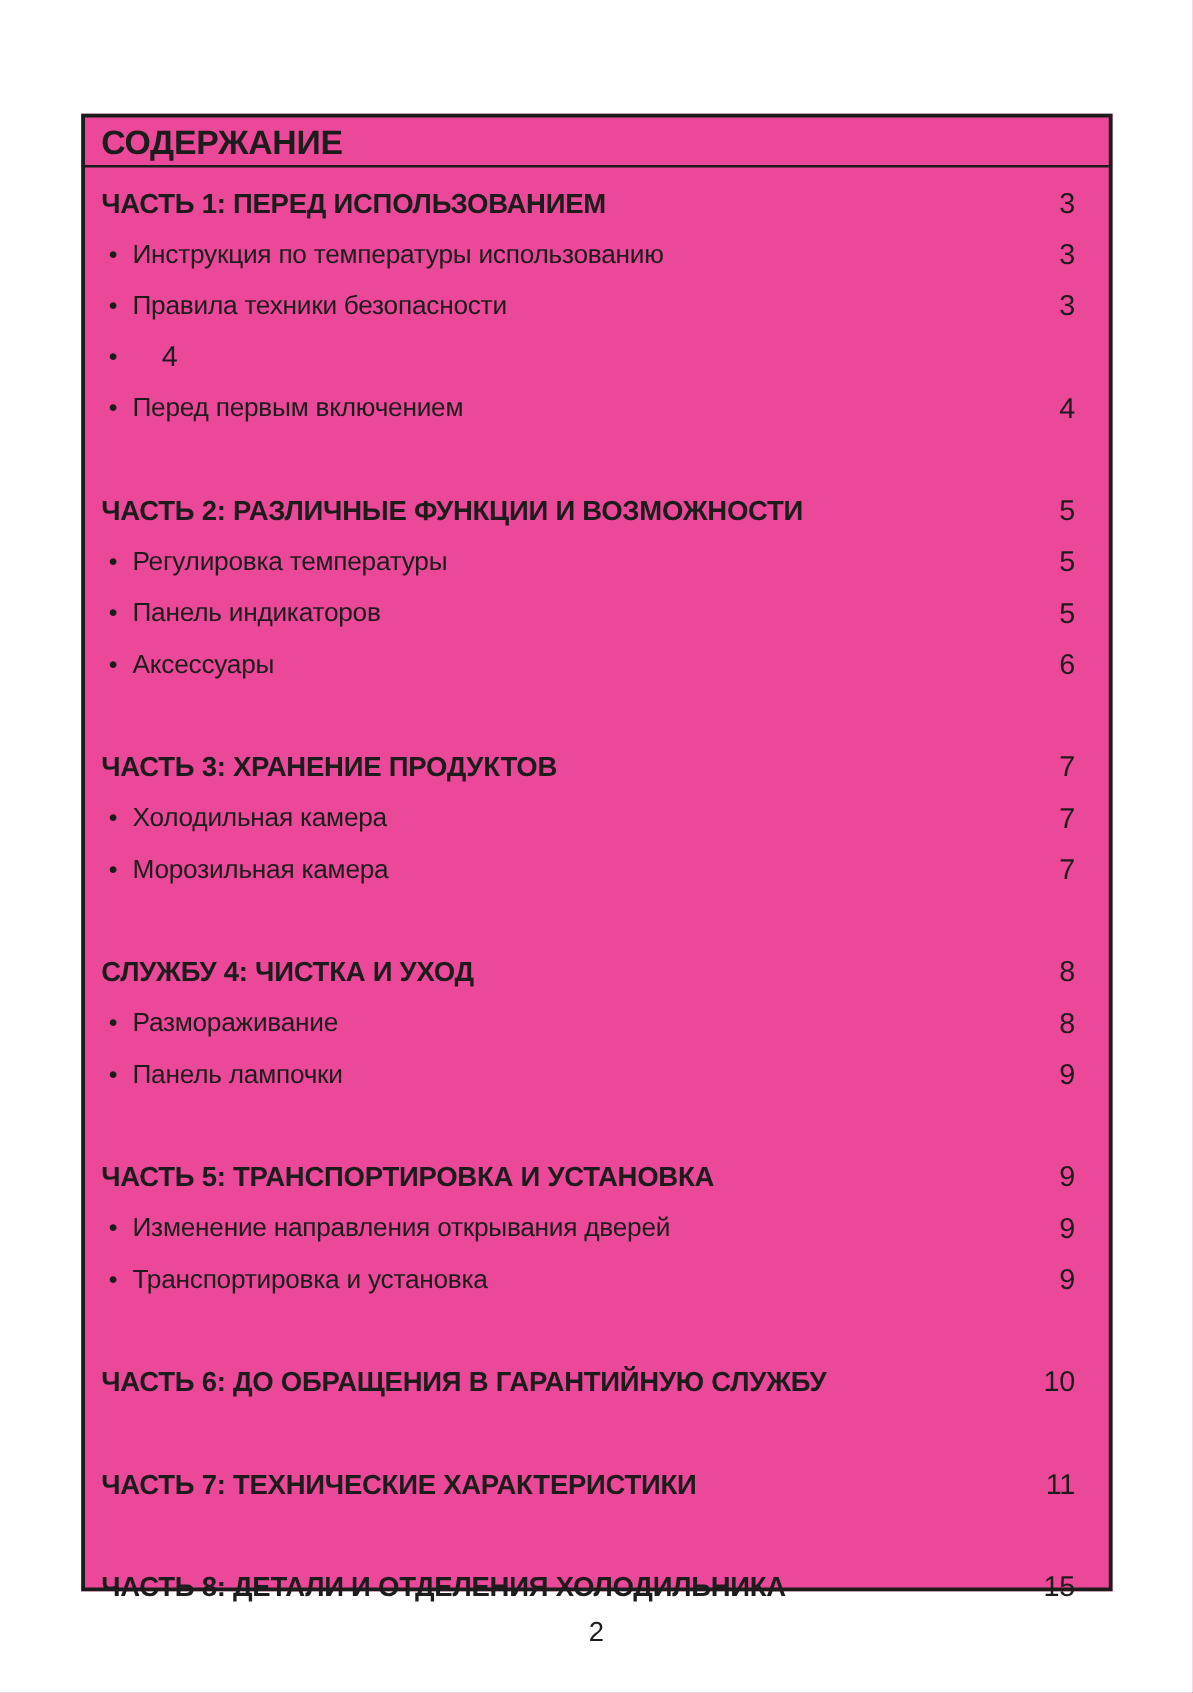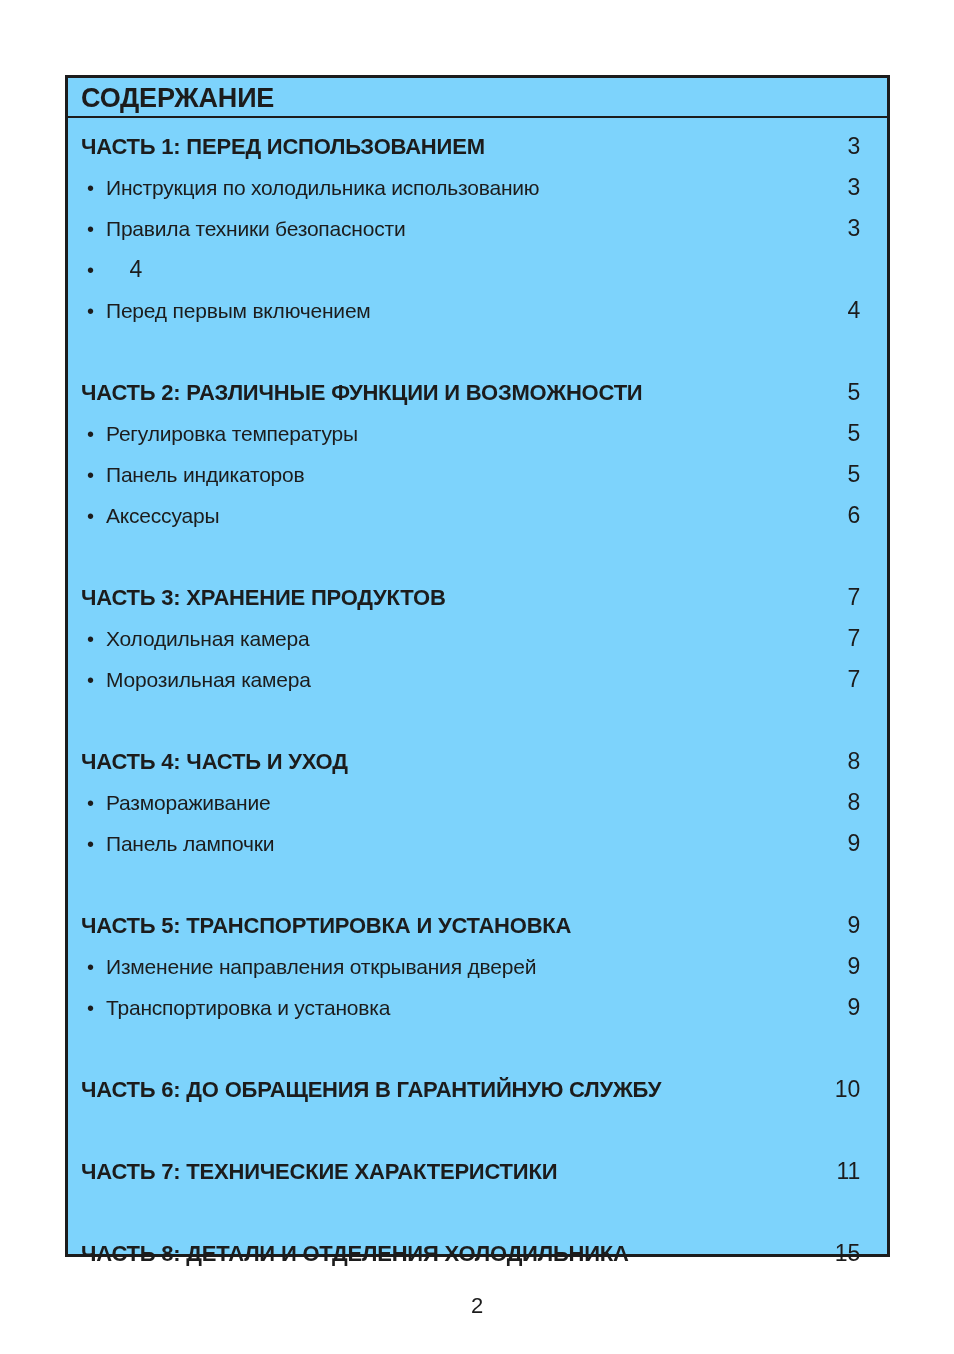--- a/index.html
+++ b/index.html
@@ -8,24 +8,24 @@
     background: #ffffff;
   }
   body {
     position: relative;
     font-family: "Liberation Sans", sans-serif;
     color: #1c1c1c;
     letter-spacing: -0.2px;
   }
   .toc-box {
     position: absolute;
-    left: 65px; top: 75px;
+    left: 65px; top: 91px;
     width: 825px; height: 1182px;
     border: 3px solid #1c1c1c;
-    background: #7dd3fc;
+    background: #ec4899;
   }
   .toc-header {
     height: 40px;
     line-height: 40px;
     border-bottom: 2px solid #1c1c1c;
     padding-left: 13px;
     font-size: 27px;
     font-weight: bold;
   }
   .toc-body {
@@ -71,21 +71,21 @@
   <div class="toc-header">СОДЕРЖАНИЕ</div>
   <div class="toc-body">
   <section class="toc-section">
     <div class="row heading-row">
       <span class="label">ЧАСТЬ 1: ПЕРЕД ИСПОЛЬЗОВАНИЕМ</span>
       <span class="page-num">3</span>
     </div>
     <div>
   <div class="row item-row">
     <span class="bullet">•</span>
-    <span class="label">Инструкция по холодильника использованию</span>
+    <span class="label">Инструкция по температуры использованию</span>
     <span class="page-num">3</span>
   </div>
 
   <div class="row item-row">
     <span class="bullet">•</span>
     <span class="label">Правила техники безопасности</span>
     <span class="page-num">3</span>
   </div>
 
   <div class="row item-row">
@@ -142,21 +142,21 @@
   <div class="row item-row">
     <span class="bullet">•</span>
     <span class="label">Морозильная камера</span>
     <span class="page-num">7</span>
   </div>
 </div>
   </section>
 
   <section class="toc-section">
     <div class="row heading-row">
-      <span class="label">ЧАСТЬ 4: ЧАСТЬ И УХОД</span>
+      <span class="label">СЛУЖБУ 4: ЧИСТКА И УХОД</span>
       <span class="page-num">8</span>
     </div>
     <div>
   <div class="row item-row">
     <span class="bullet">•</span>
     <span class="label">Размораживание</span>
     <span class="page-num">8</span>
   </div>
 
   <div class="row item-row">

